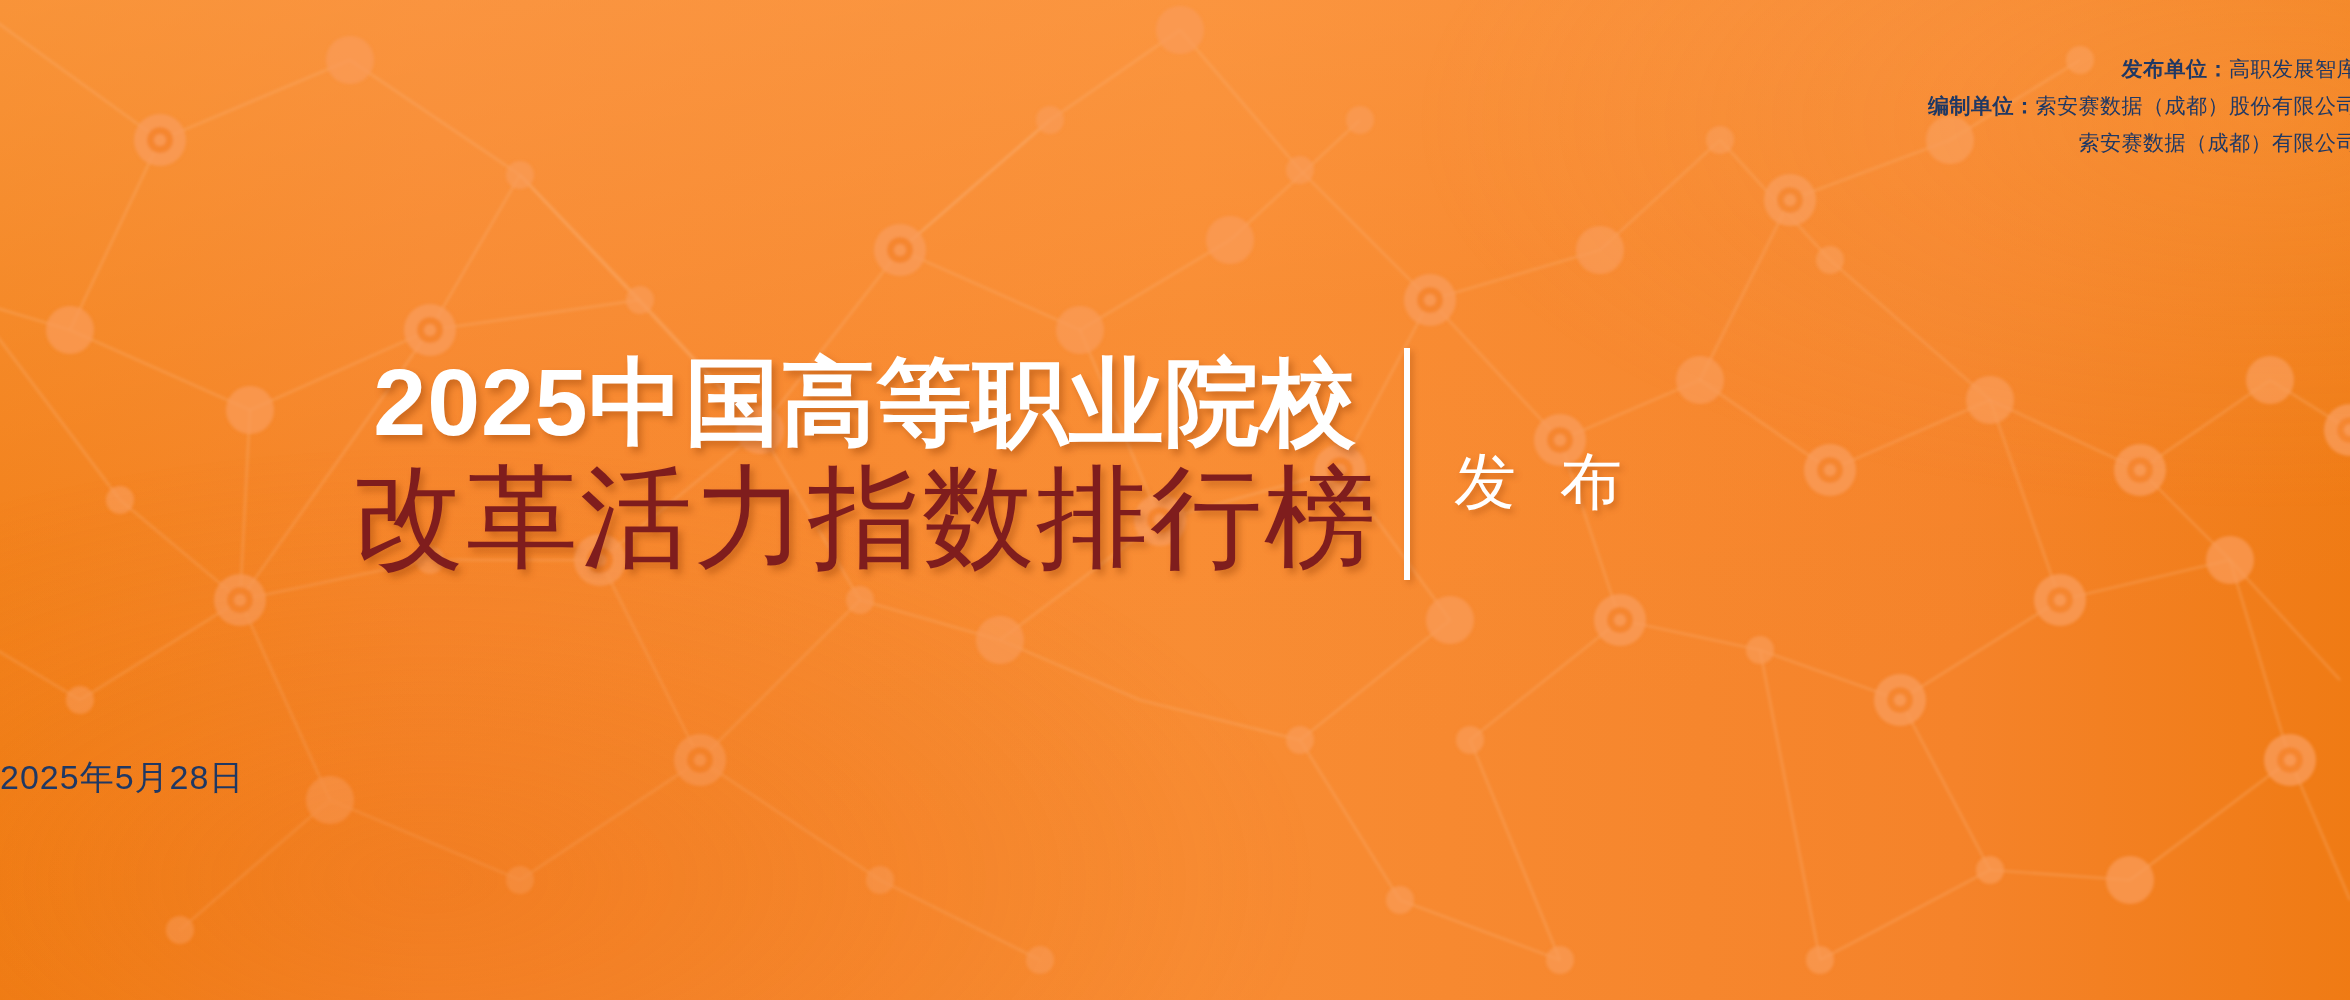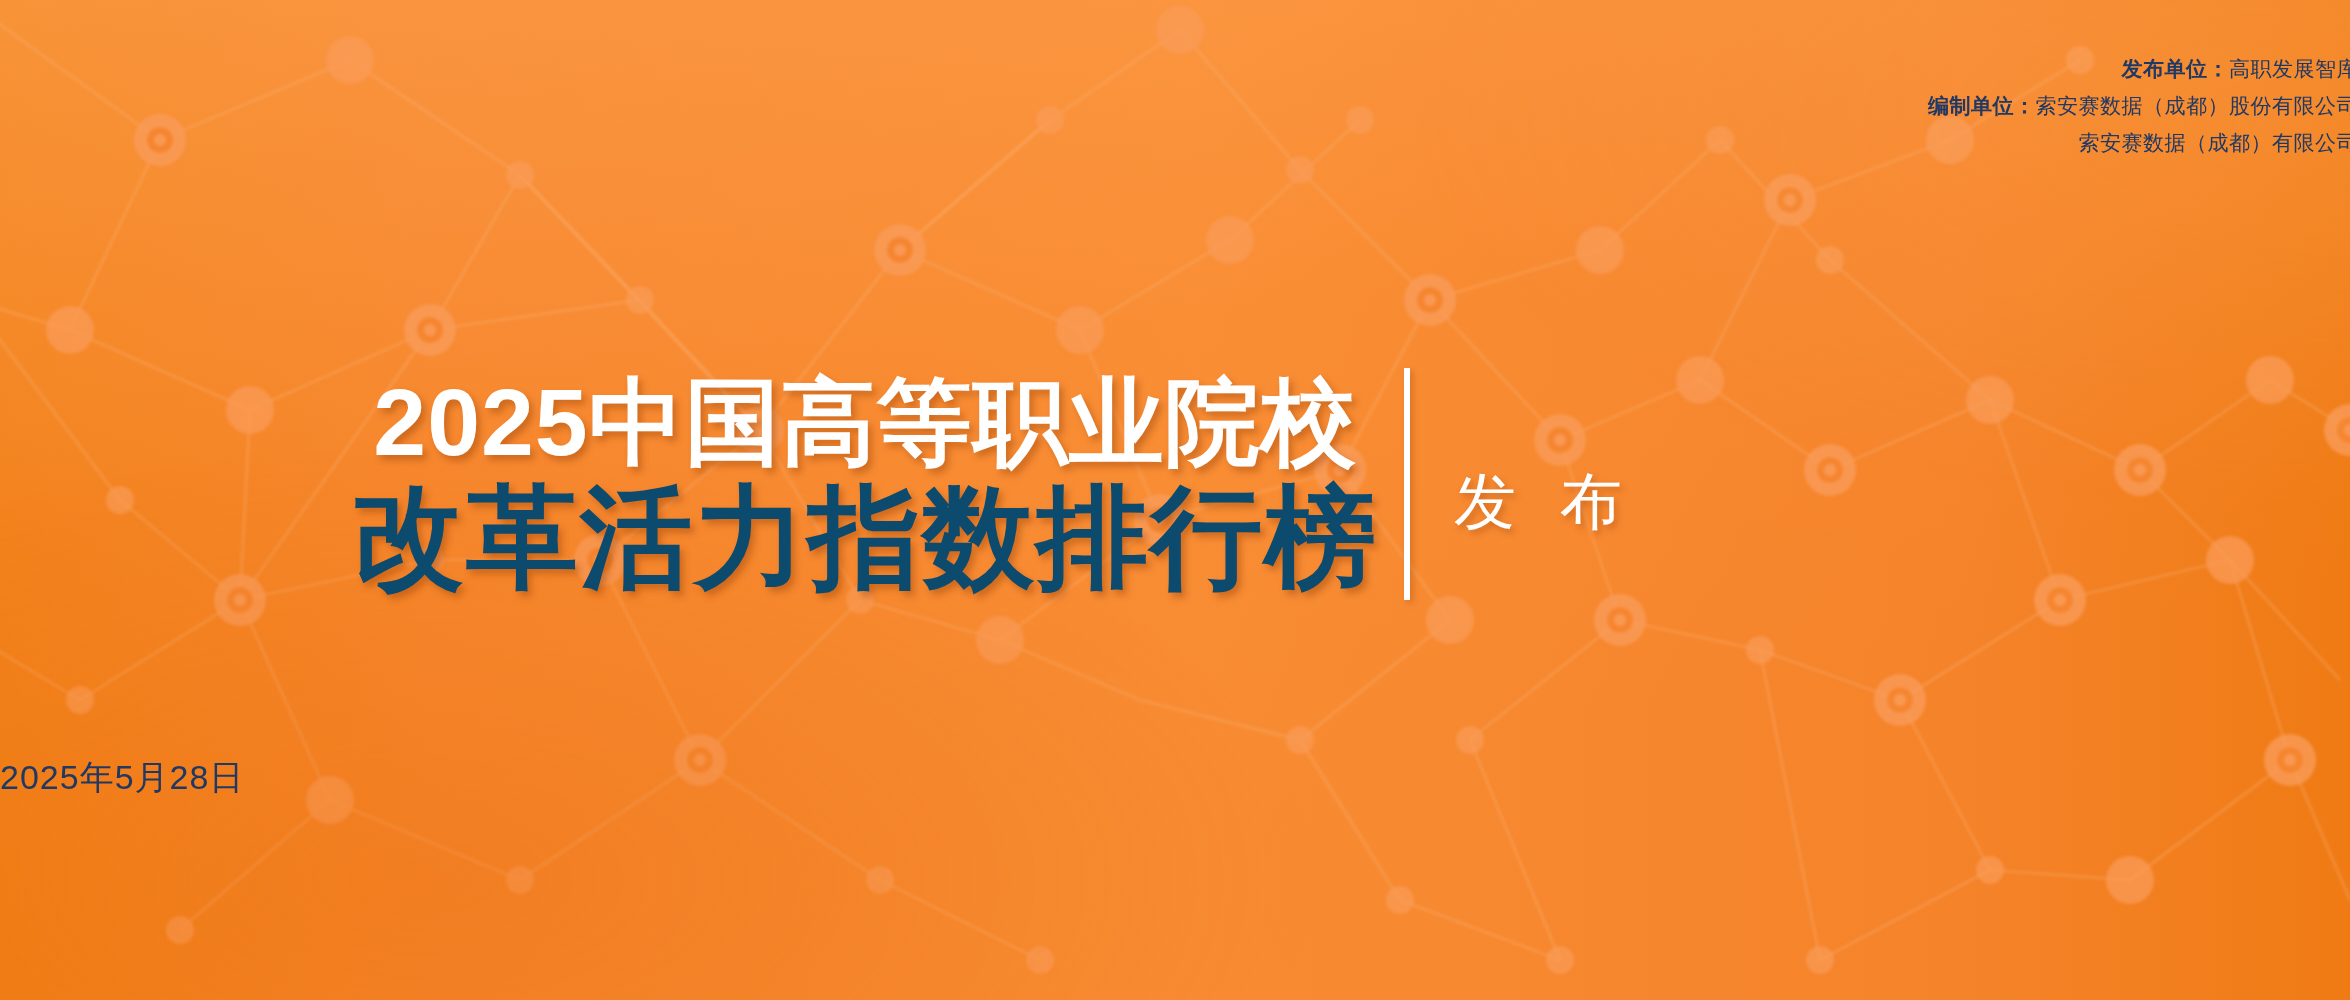--- a/index.html
+++ b/index.html
@@ -68,21 +68,21 @@
   .pub-value {
     font-weight: normal;
     letter-spacing: 0.5px;
   }
   .pub-indent { visibility: hidden; font-weight: bold; letter-spacing: 0.5px; }
 
   
   .title-block {
     position: absolute;
     left: 0;
-    top: 368px;
+    top: 348px;
     width: 2350px;
     display: flex;
     align-items: center;
     justify-content: flex-start;
     padding-left: 352px;
     box-sizing: border-box;
   }
   .title-lines {
     display: flex;
     flex-direction: column;
@@ -91,23 +91,23 @@
   .title-1 {
     color: #FFFFFF;
     font-size: 95px;
     font-weight: bold;
     line-height: 1.0;
     letter-spacing: 1px;
     text-shadow: 4px 5px 7px rgba(140,55,0,0.38);
     white-space: nowrap;
   }
   .title-2 {
-    color: #0c4a6e;
+    color: #7f1d1d;
     font-size: 112px;
-    font-weight: bold;
+    font-weight: normal;
     line-height: 1.0;
     letter-spacing: 2px;
     margin-top: 12px;
     text-shadow: 4px 5px 7px rgba(140,55,0,0.38);
     white-space: nowrap;
   }
   .title-divider {
     width: 6px;
     height: 232px;
     background: #FFFFFF;

